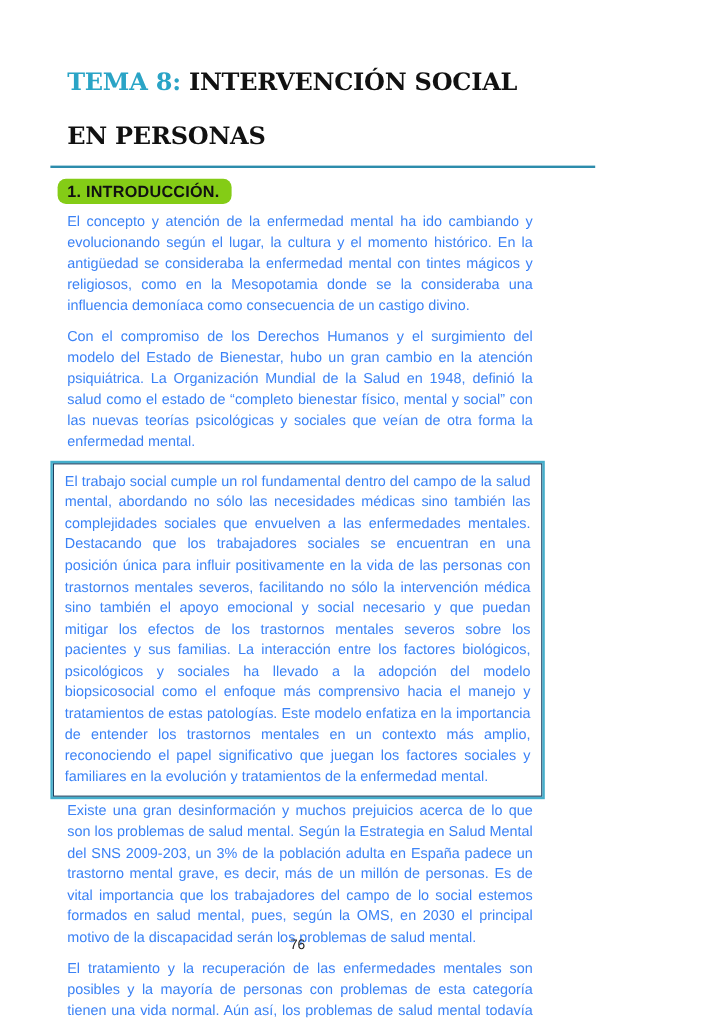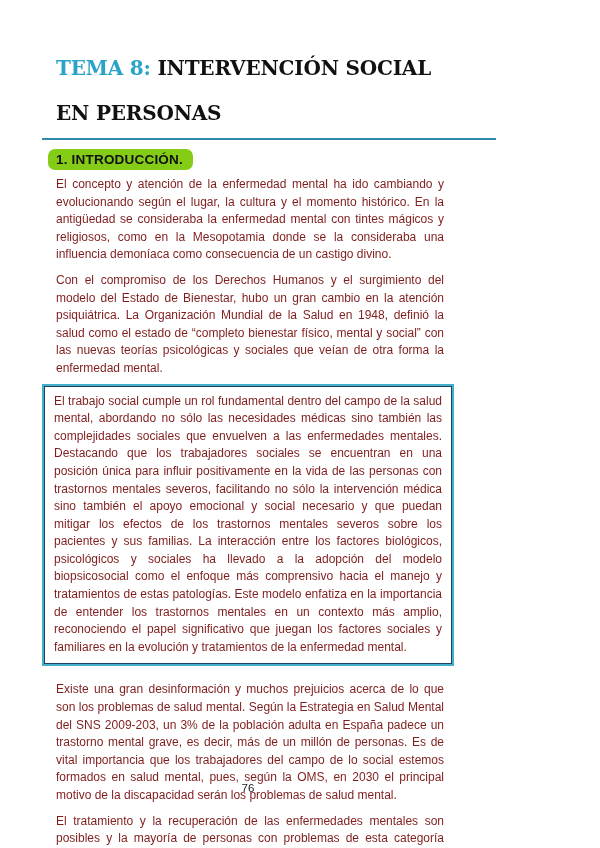--- a/index.html
+++ b/index.html
@@ -47,24 +47,24 @@
     font-size: 13.5px;
     font-weight: 700;
     color: #111111;
     letter-spacing: 0.2px;
   }
   .body-par {
     margin: 0 0 8px 0;
     font-size: 12px;
     line-height: 17.6px;
     text-align: justify;
-    color: #7f1d1d;
+    color: #3b82f6;
   }
   .highlight-box {
-    margin: 3px -8px 17px -12px;
+    margin: 3px -8px 3px -12px;
     padding: 6px 9px 7px 9px;
     border: 1px solid #1d4060;
     outline: 2px solid #45aecb;
     outline-offset: 0px;
     background: #ffffff;
   }
   .highlight-box .body-par {
     margin: 0;
   }
   .page-footer {

